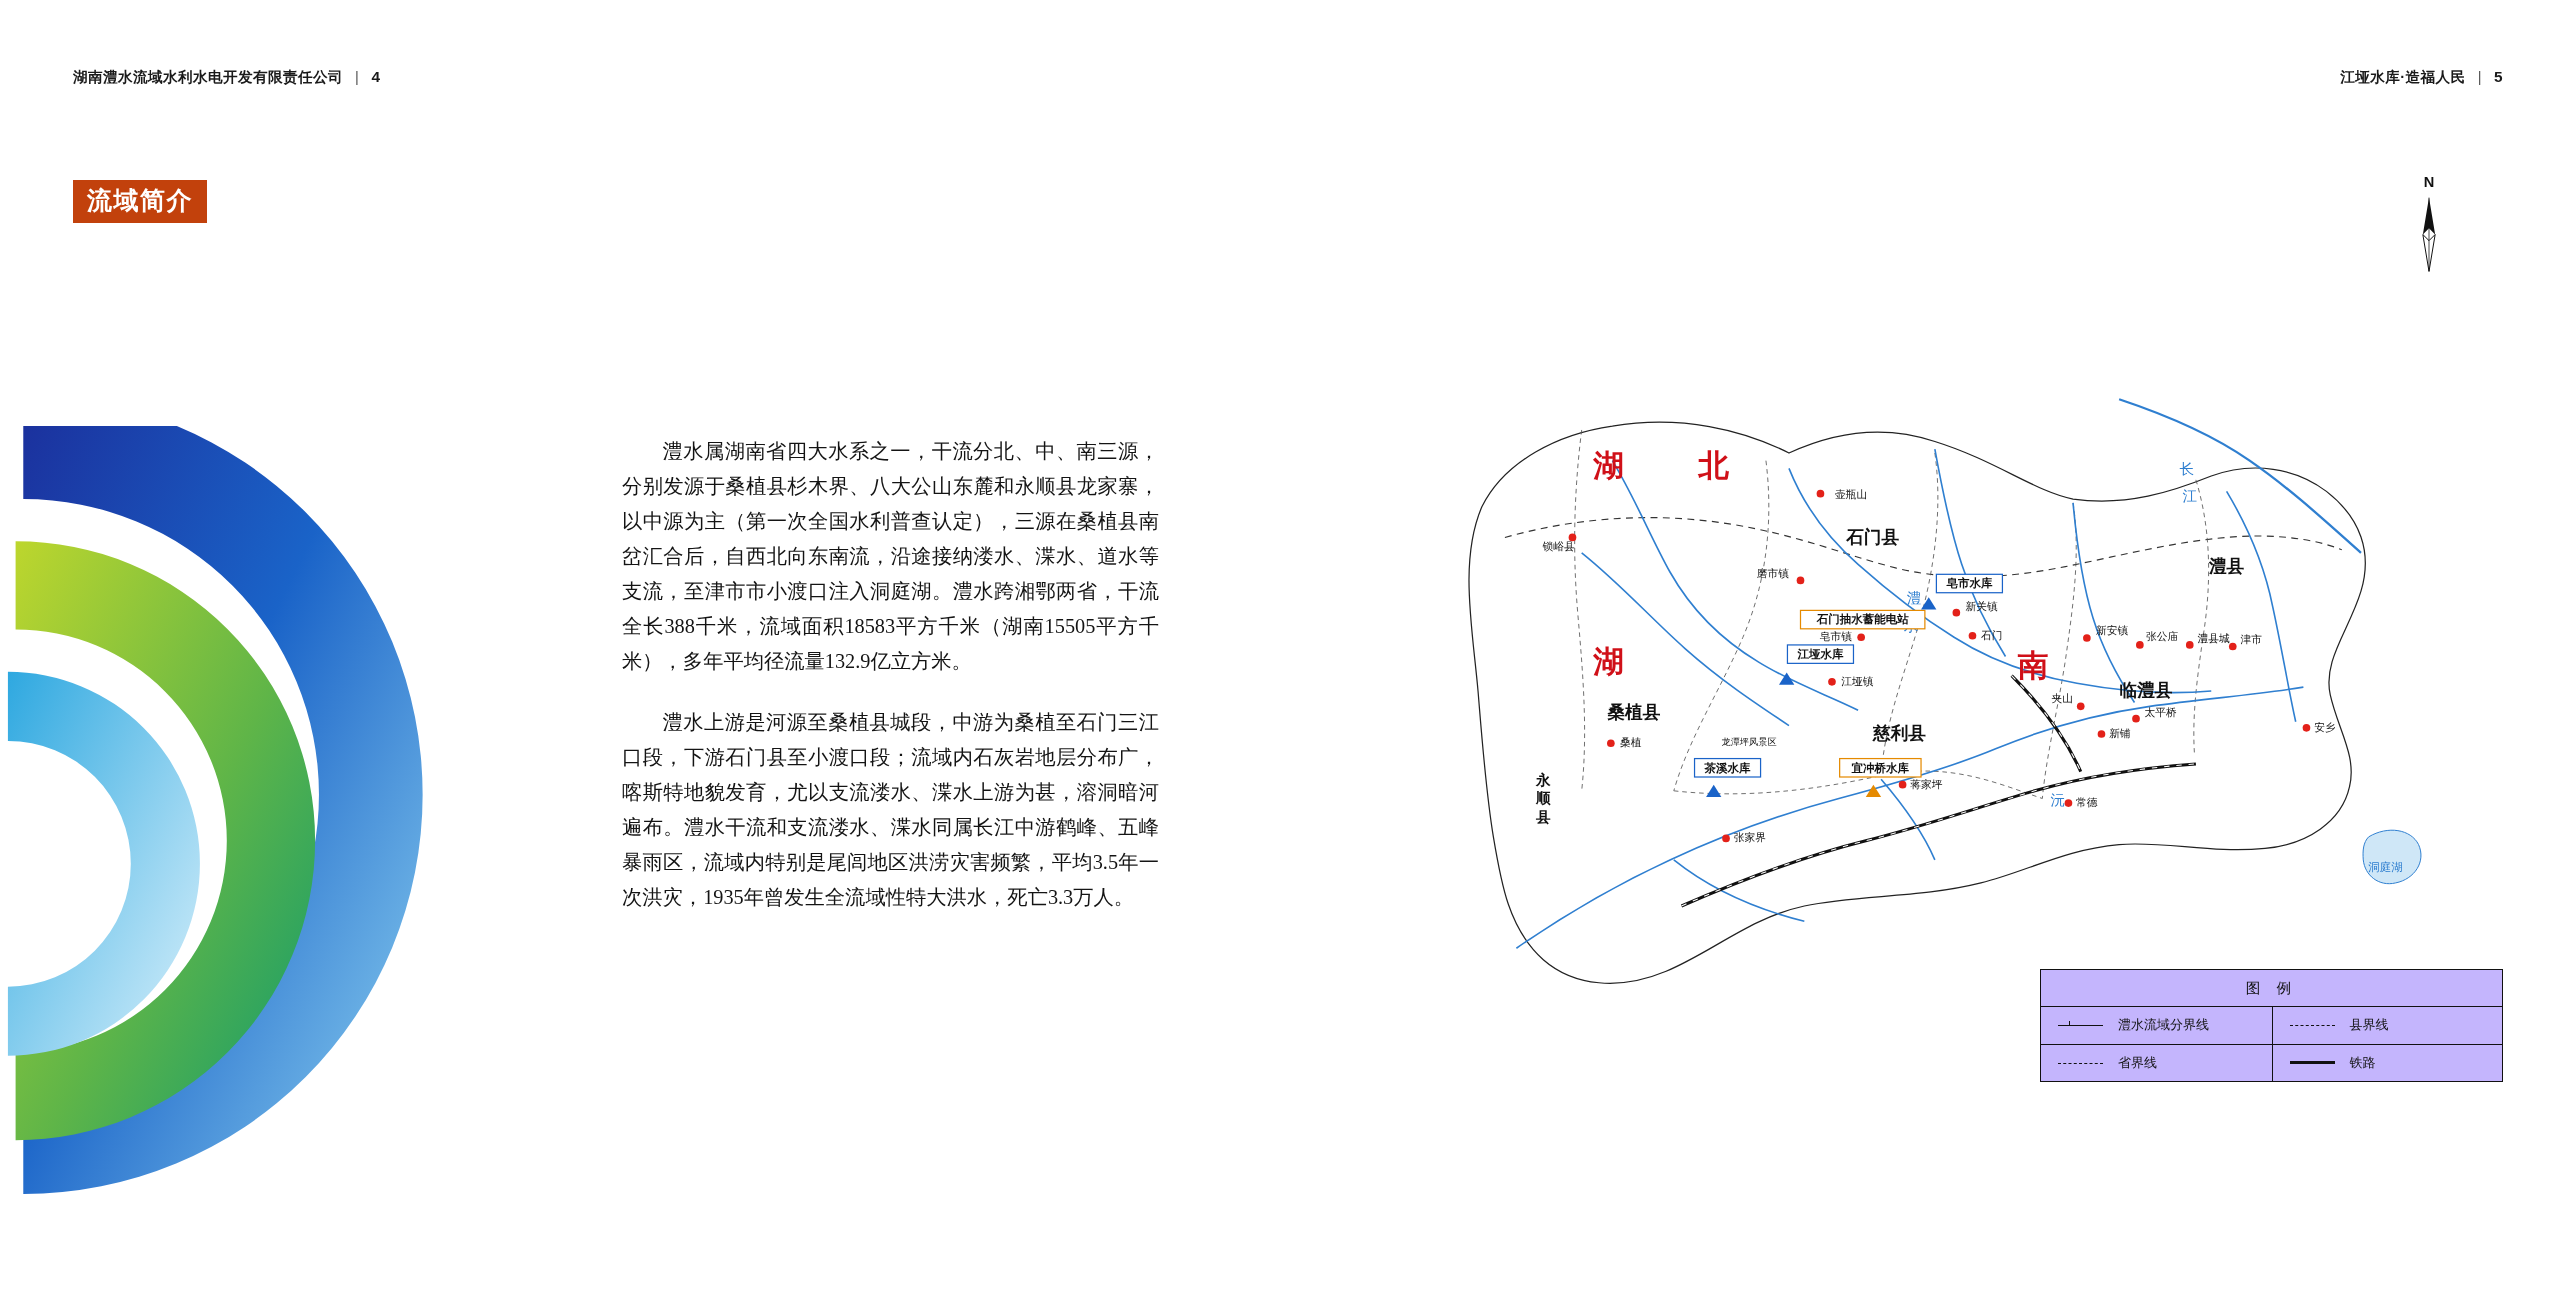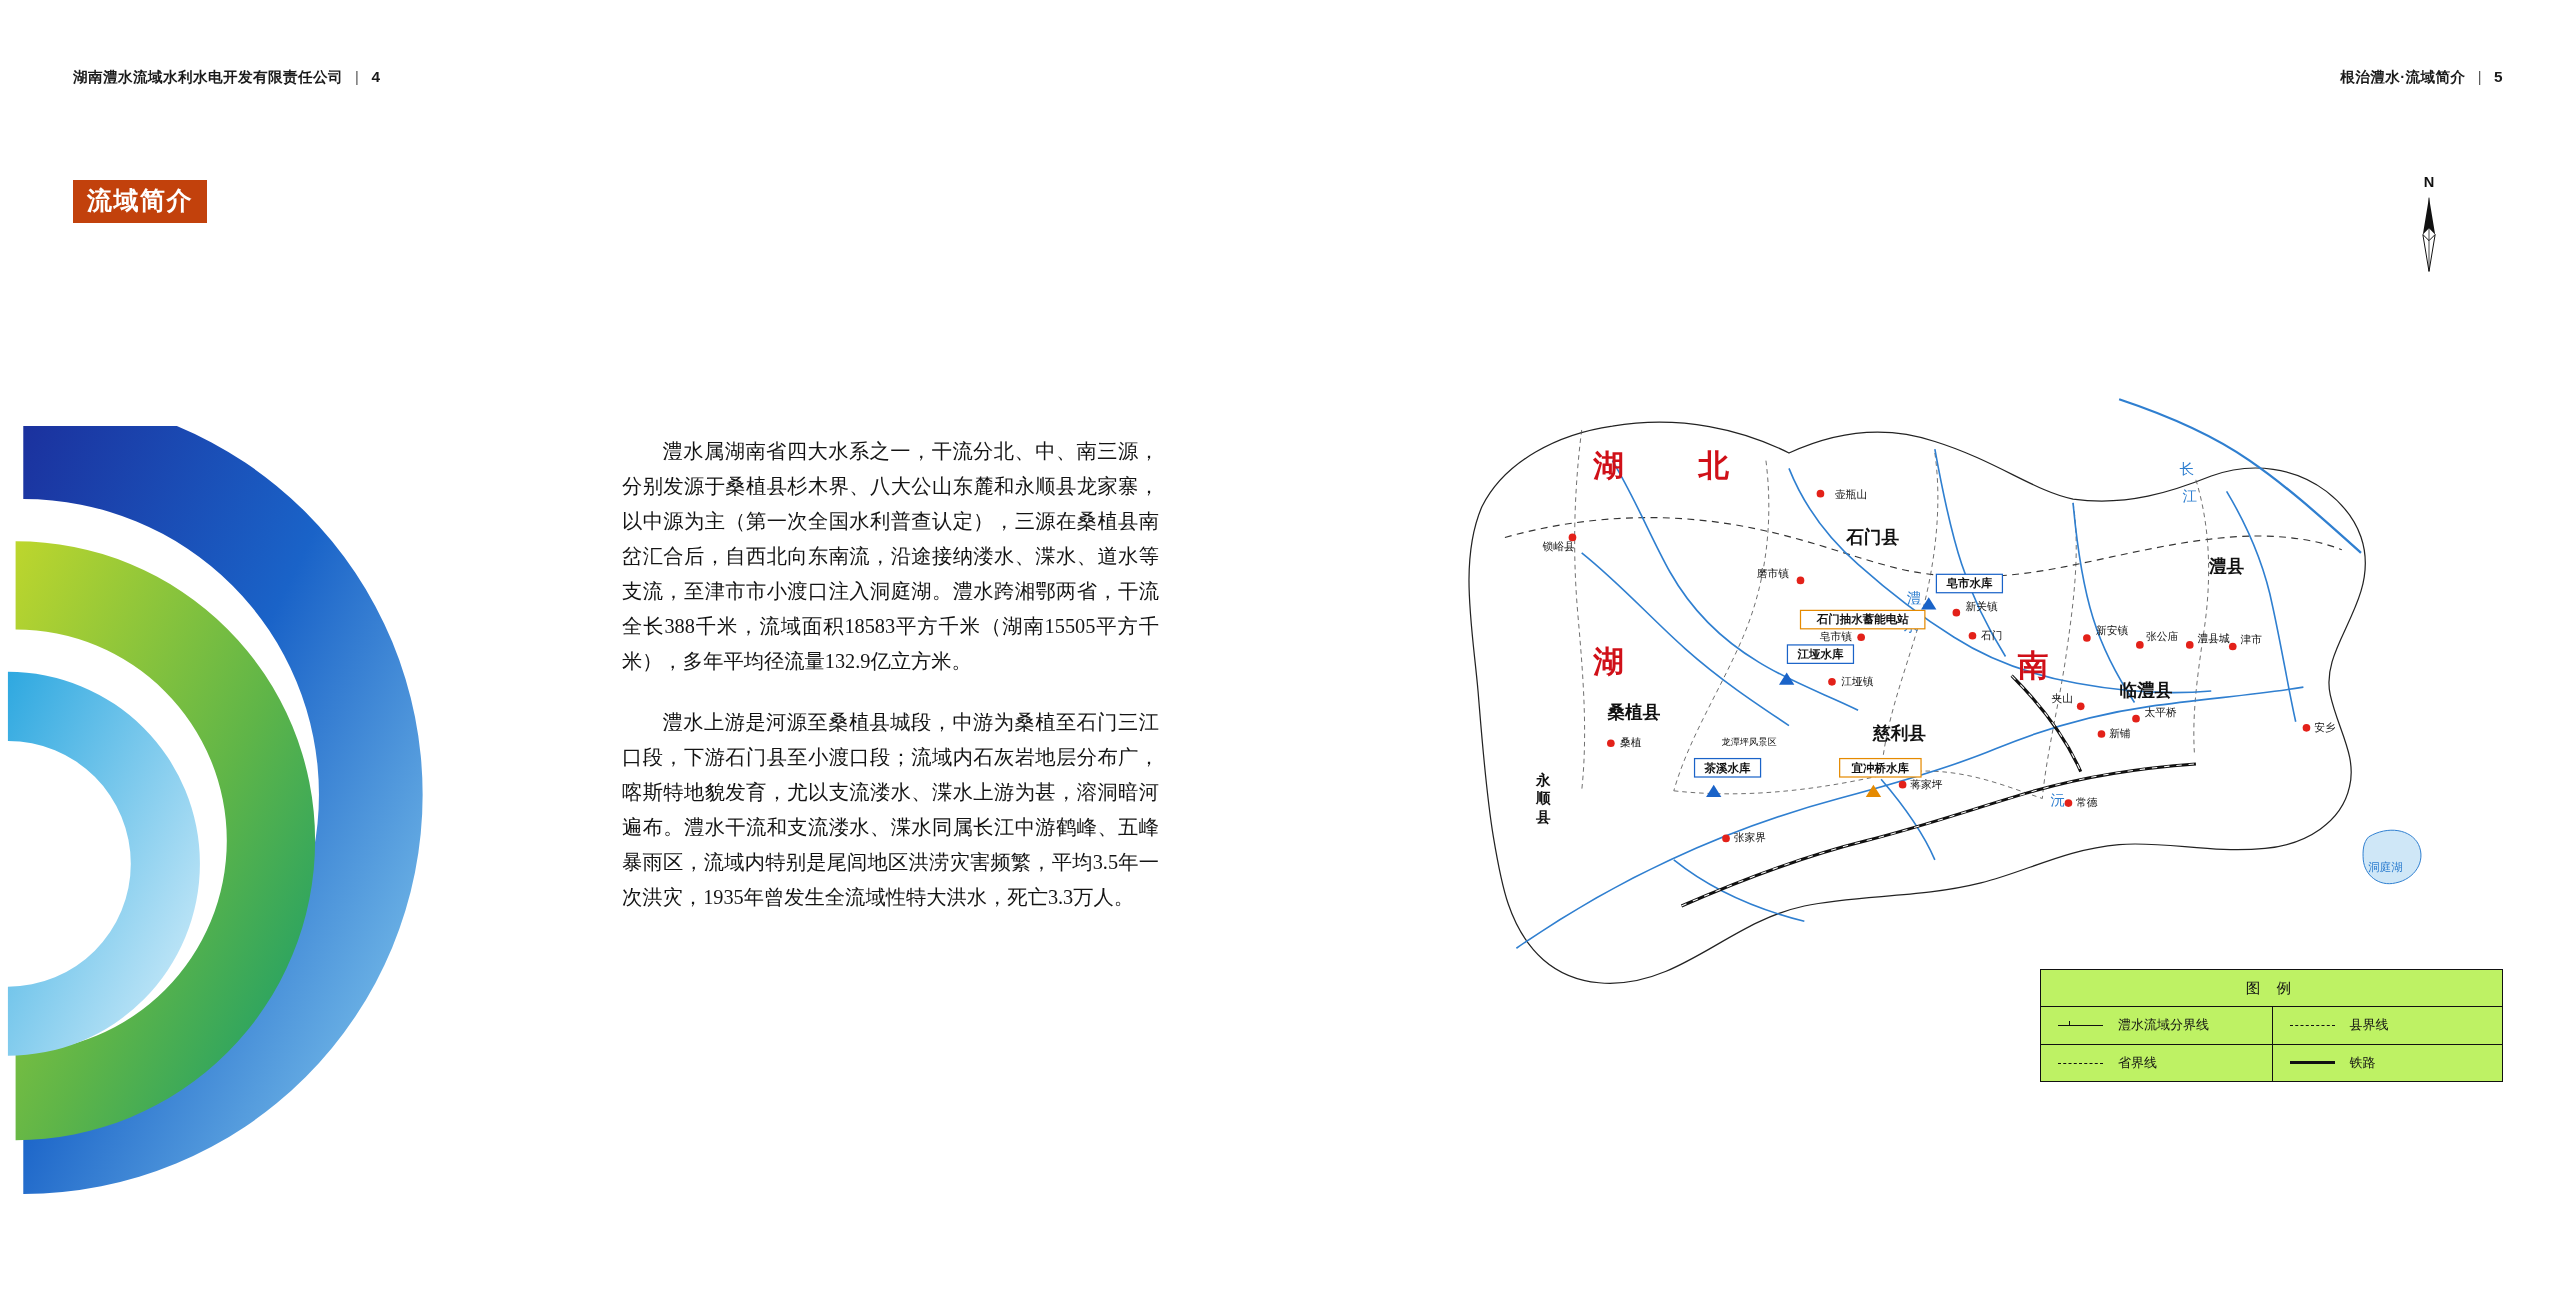--- a/index.html
+++ b/index.html
@@ -132,21 +132,21 @@
     pointer-events: none;
   }
 
   
   .legend {
     position: absolute;
     right: 73px;
     bottom: 224px;
     width: 461px;
     border: 0.8px solid #111;
-    background: #bef264;
+    background: #c4b5fd;
     font-size: 13px;
     color: #111;
   }
   .legend-title {
     text-align: center;
     padding: 8.4px 0 8.4px 0;
     border-bottom: 0.8px solid #111;
     font-size: 14.6px;
     letter-spacing: 6.1px;
   }
@@ -252,21 +252,21 @@
 
     <div class="bodycopy">
       <p>澧水属湖南省四大水系之一，干流分北、中、南三源，分别发源于桑植县杉木界、八大公山东麓和永顺县龙家寨，以中源为主（第一次全国水利普查认定），三源在桑植县南岔汇合后，自西北向东南流，沿途接纳溇水、渫水、道水等支流，至津市市小渡口注入洞庭湖。澧水跨湘鄂两省，干流全长388千米，流域面积18583平方千米（湖南15505平方千米），多年平均径流量132.9亿立方米。</p>
       <p>澧水上游是河源至桑植县城段，中游为桑植至石门三江口段，下游石门县至小渡口段；流域内石灰岩地层分布广，喀斯特地貌发育，尤以支流溇水、渫水上游为甚，溶洞暗河遍布。澧水干流和支流溇水、渫水同属长江中游鹤峰、五峰暴雨区，流域内特别是尾闾地区洪涝灾害频繁，平均3.5年一次洪灾，1935年曾发生全流域性特大洪水，死亡3.3万人。</p>
     </div>
   </div>
 
   <div class="page page-right">
 
     <div class="runhead runhead-right">
-      <span>根治澧水·流域简介</span>
+      <span>江垭水库·造福人民</span>
       <span class="sep">|</span>
       <span class="folio">5</span>
     </div>
 
 
     <div class="compass">
       <div class="n-letter">N</div>
       <svg width="40" height="83" viewBox="0 0 52 108">
         <polygon points="26,6 34,54 26,46 18,54" fill="#111"></polygon>
         <polygon points="26,102 34,54 26,62 18,54" fill="#fff" stroke="#111" stroke-width="1.3"></polygon>

